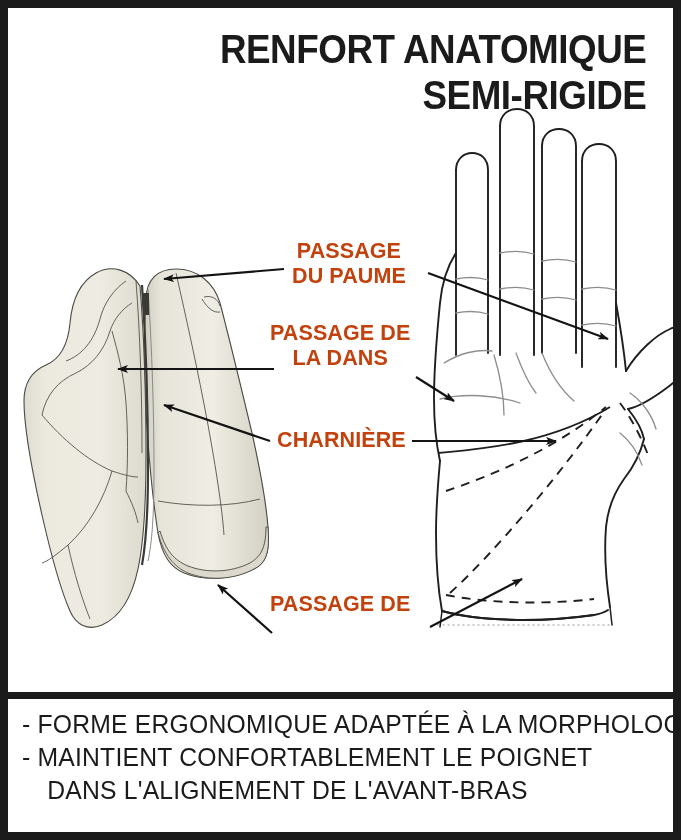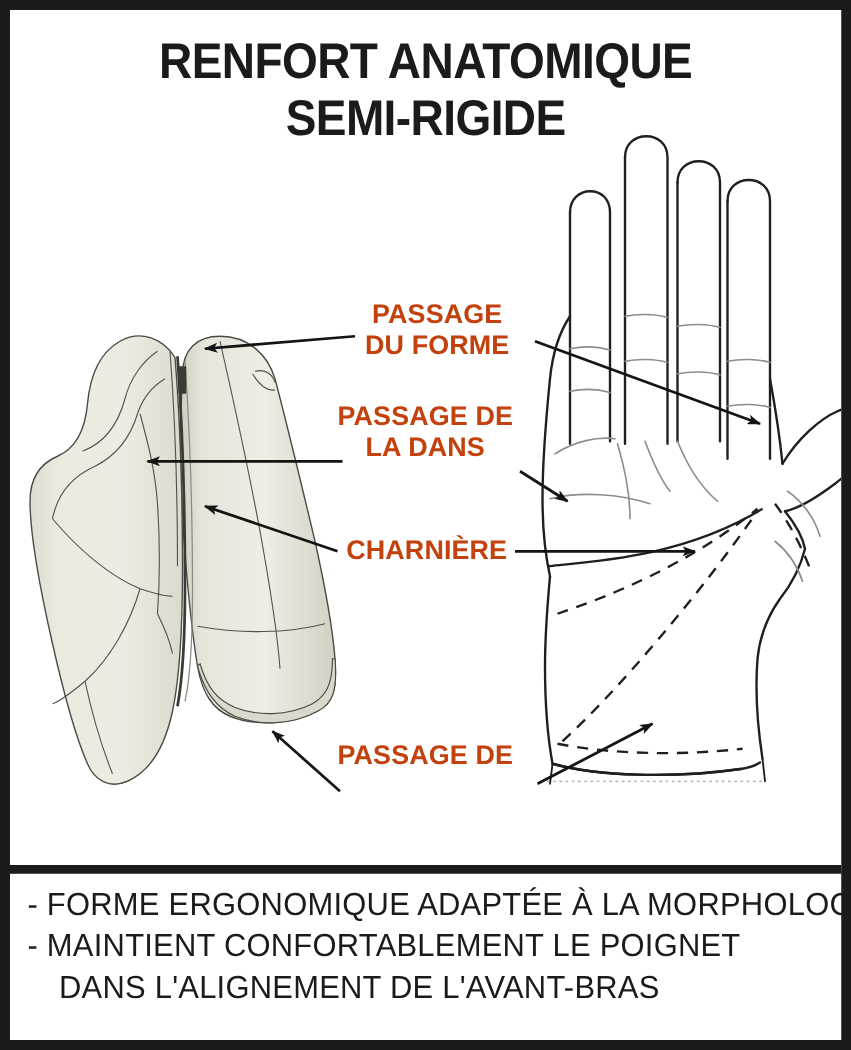--- a/index.html
+++ b/index.html
@@ -9,21 +9,21 @@
     position:relative;
     width:681px;height:840px;
     background:#ffffff;
     box-sizing:border-box;
     border:8px solid #1b1b1b;
   }
 
   
   #title-block{
     position:absolute;left:0;top:18px;width:665px;
-    text-align:center;
+    text-align:right;
     color:#1b1b1b;
   }
   .title-line{
     font-family:"Liberation Sans Narrow","Liberation Sans",sans-serif;
     font-weight:bold;
     font-size:40px;
     line-height:46px;
     letter-spacing:-0.5px;
     transform:scaleX(0.92);
     transform-origin:center center;
@@ -244,21 +244,21 @@
         <path d="M404 338 L 548 338" marker-end="url(#arrowhead)"></path>
 
         <path d="M264 530 L 210 482" marker-end="url(#arrowhead)"></path>
         <path d="M422 524 L 514 476" marker-end="url(#arrowhead)"></path>
       </g>
     </svg>
   </div>
 
   <div class="callout" id="lbl-thumb">
     <div>PASSAGE</div>
-    <div>DU FORME</div>
+    <div>DU PAUME</div>
   </div>
 
   <div class="callout" id="lbl-palm">
     <div>PASSAGE DE</div>
     <div>LA DANS</div>
   </div>
 
   <div class="callout" id="lbl-hinge">
     <div>CHARNIÈRE</div>
   </div>

